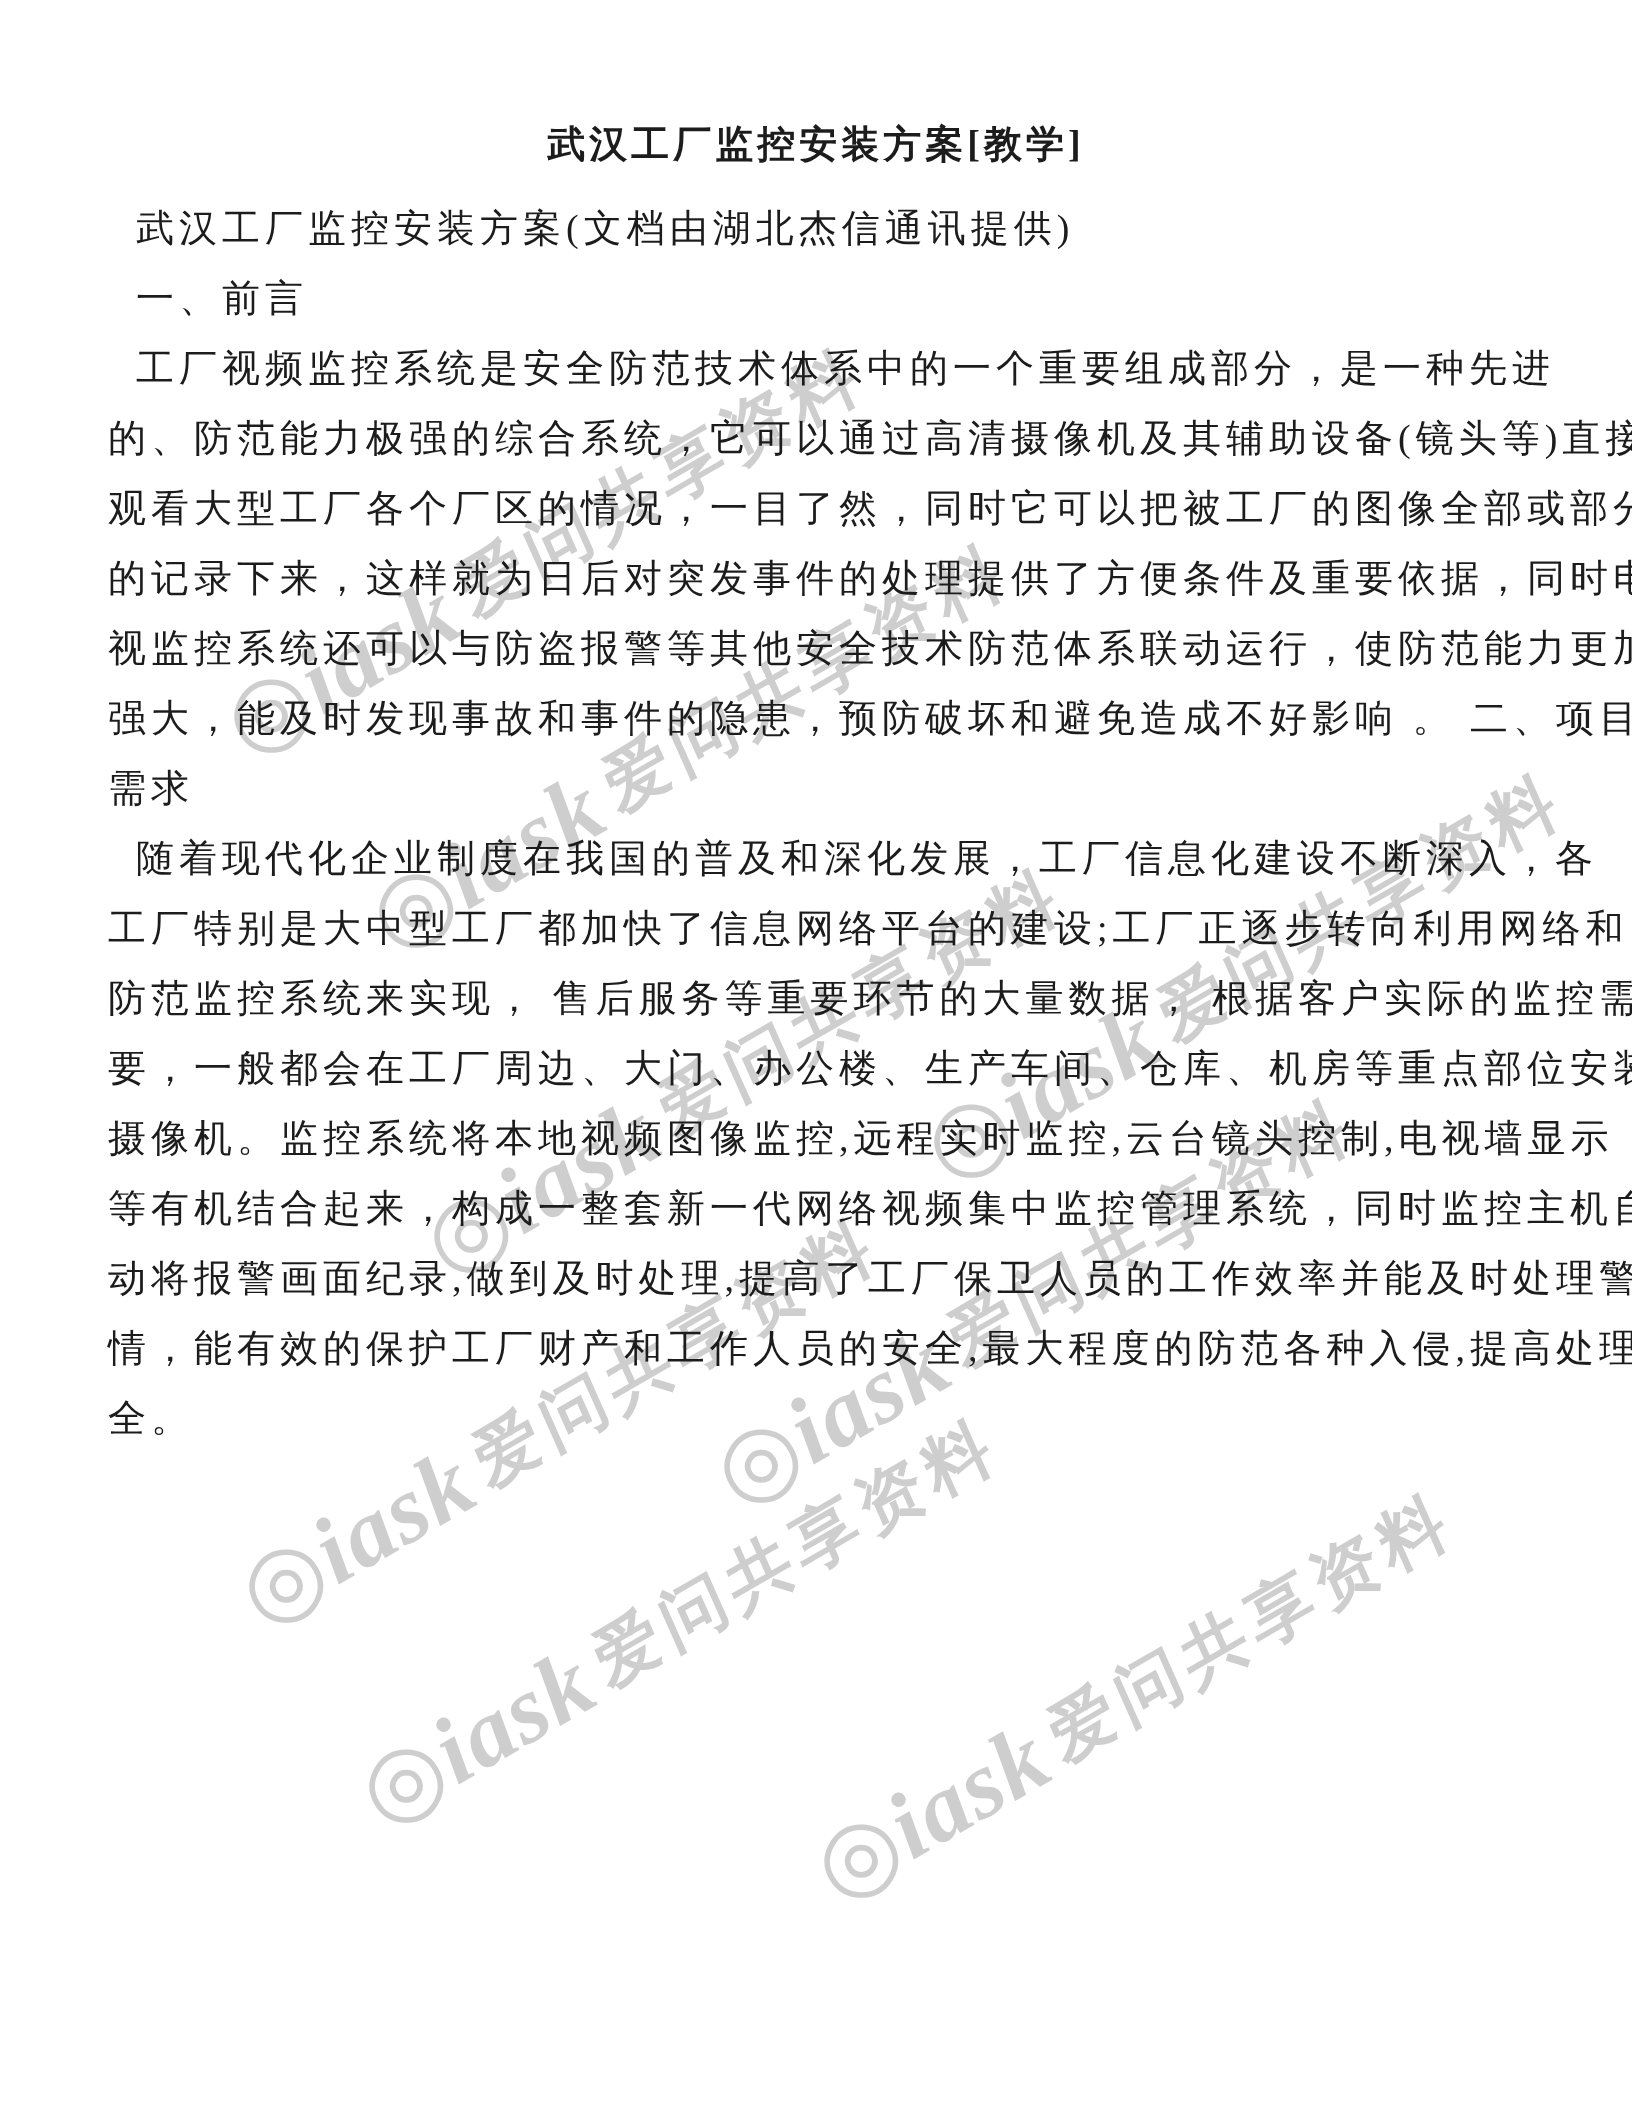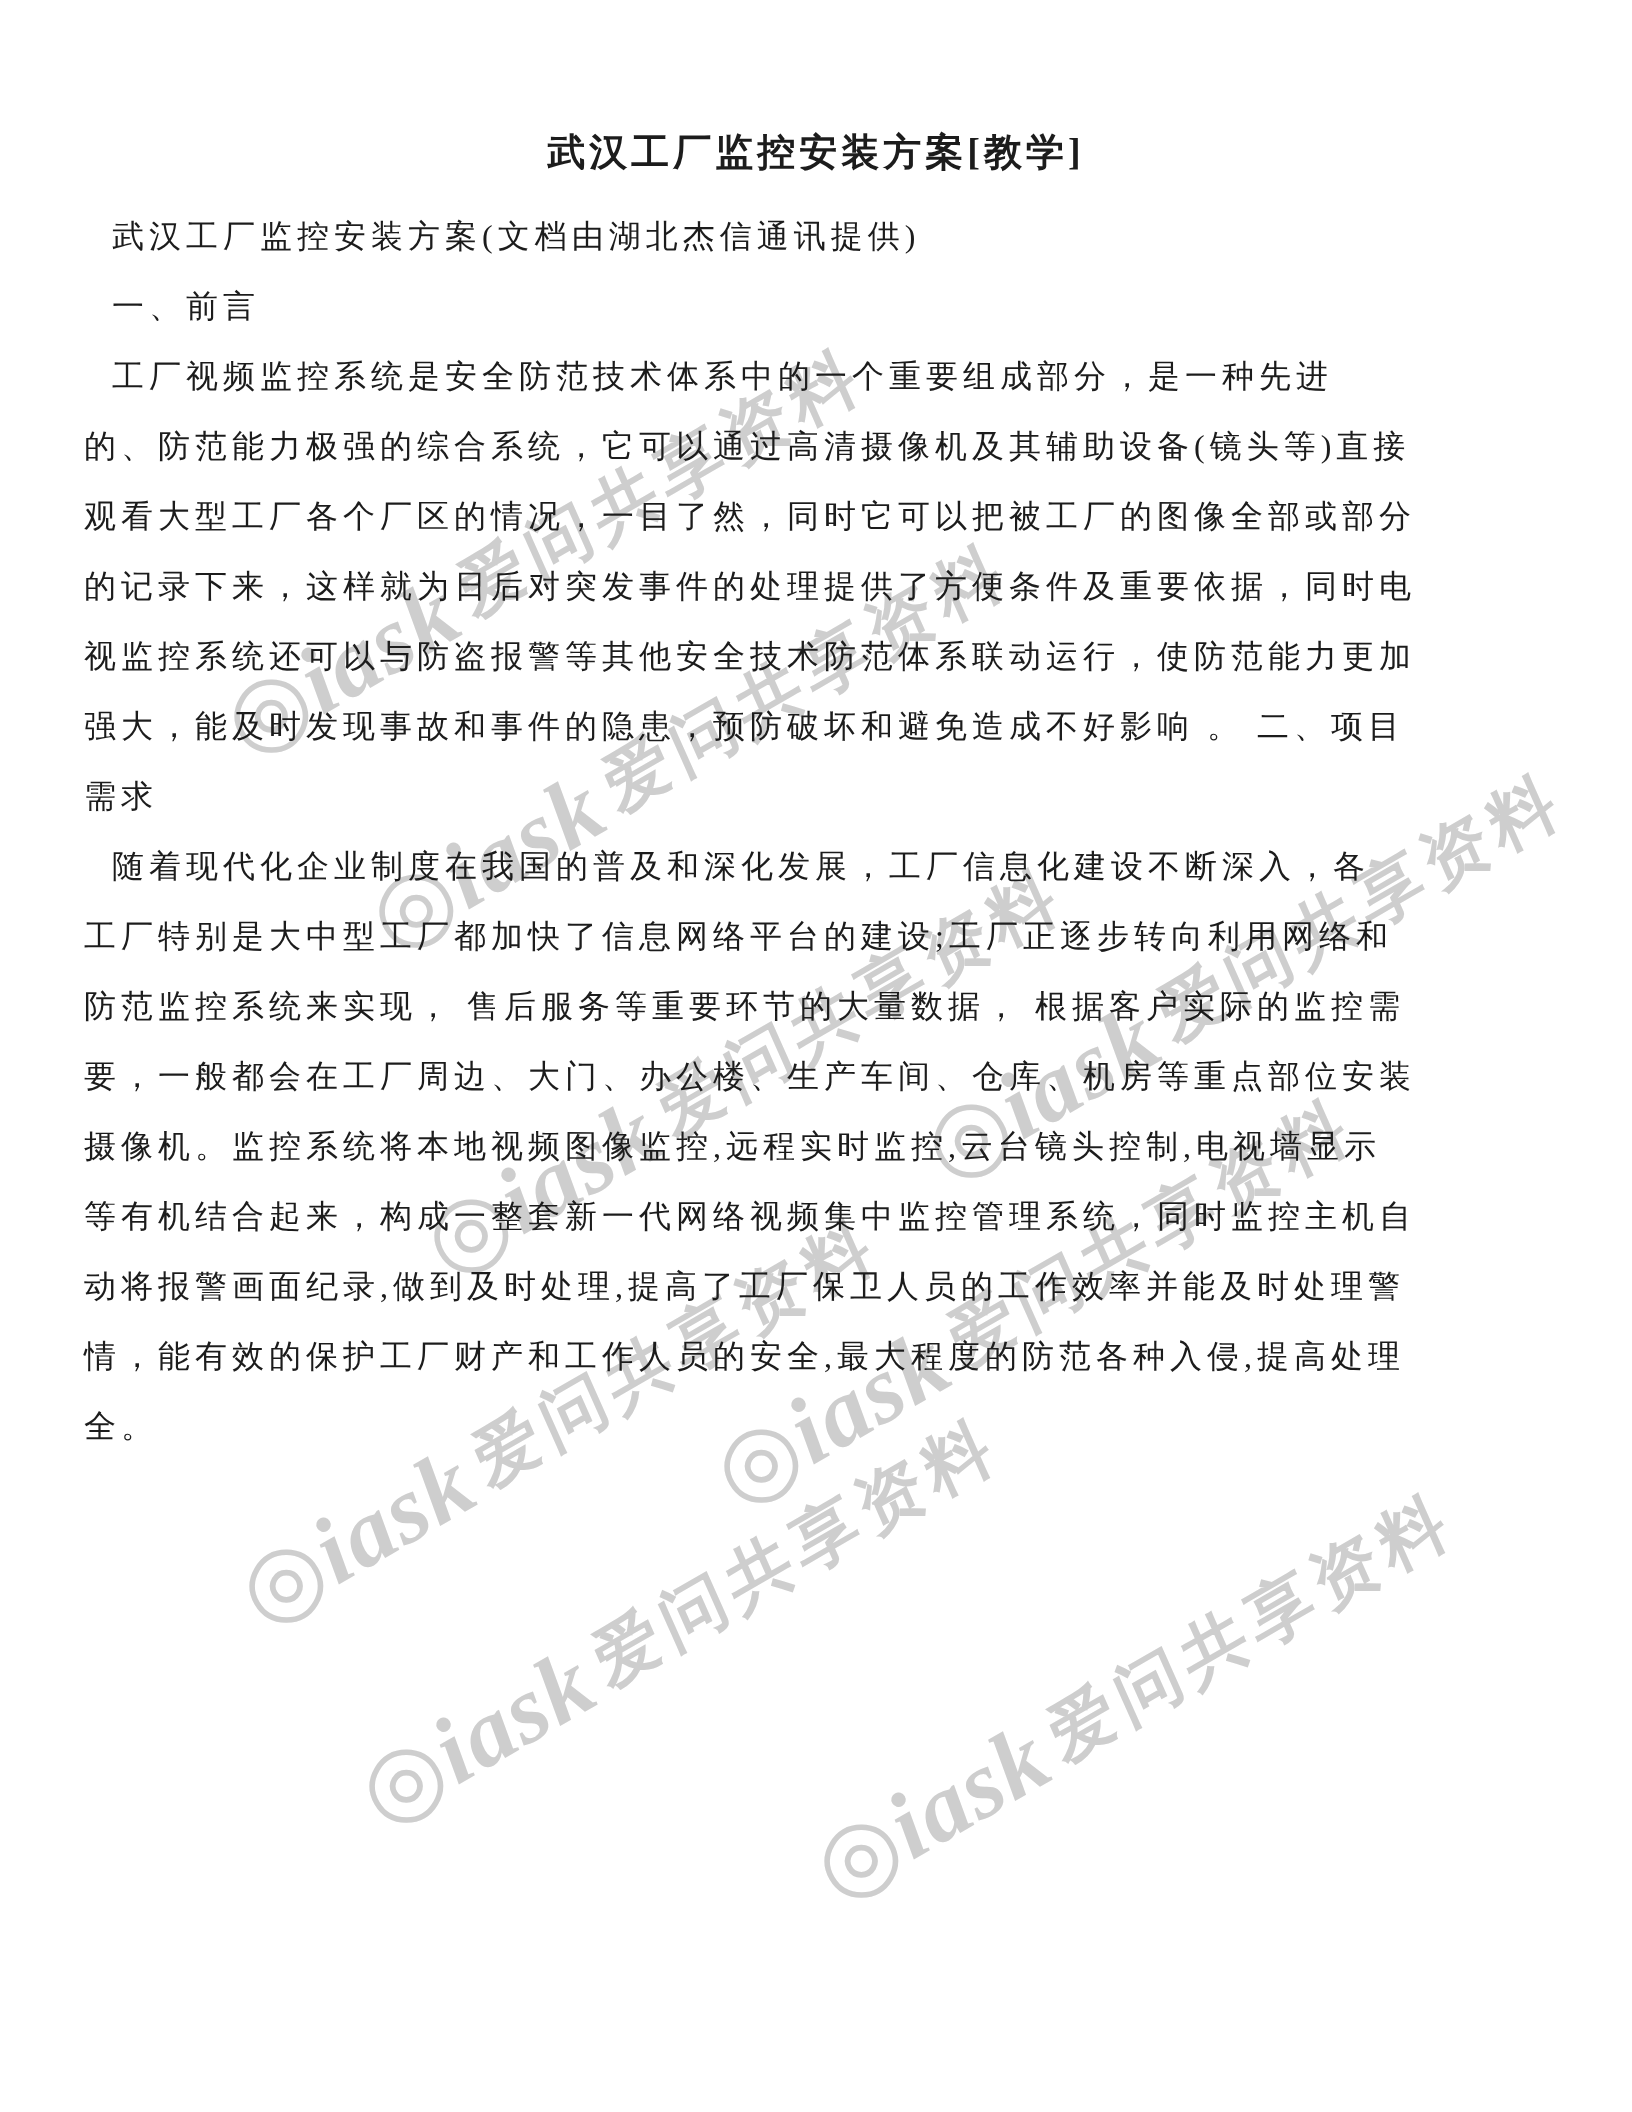--- a/index.html
+++ b/index.html
@@ -40,33 +40,33 @@
   .wm-brand {
     font-size: 68px;
     letter-spacing: 8px;
     transform: skewX(-6deg);
     display: inline-block;
   }
   
   .doc-title {
     position: relative;
     z-index: 1;
-    margin: 12px;
+    margin: 4px;
     padding-top: 112px;
     text-align: center;
     font-size: 38px;
     line-height: 56px;
     font-weight: bold;
     letter-spacing: 4px;
   }
   .doc-body {
     position: relative;
     z-index: 1;
-    margin: 21px 170px 0 84px;
-    font-size: 32px;
+    margin: 21px 170px 0 108px;
+    font-size: 38px;
     line-height: 70px;
     letter-spacing: 5px;
   }
   .para { margin: 0; }
   .line { height: 70px; white-space: nowrap; }
   .line.indent { padding-left: 28px; }
 </style>
 </head>
 <body>
 

